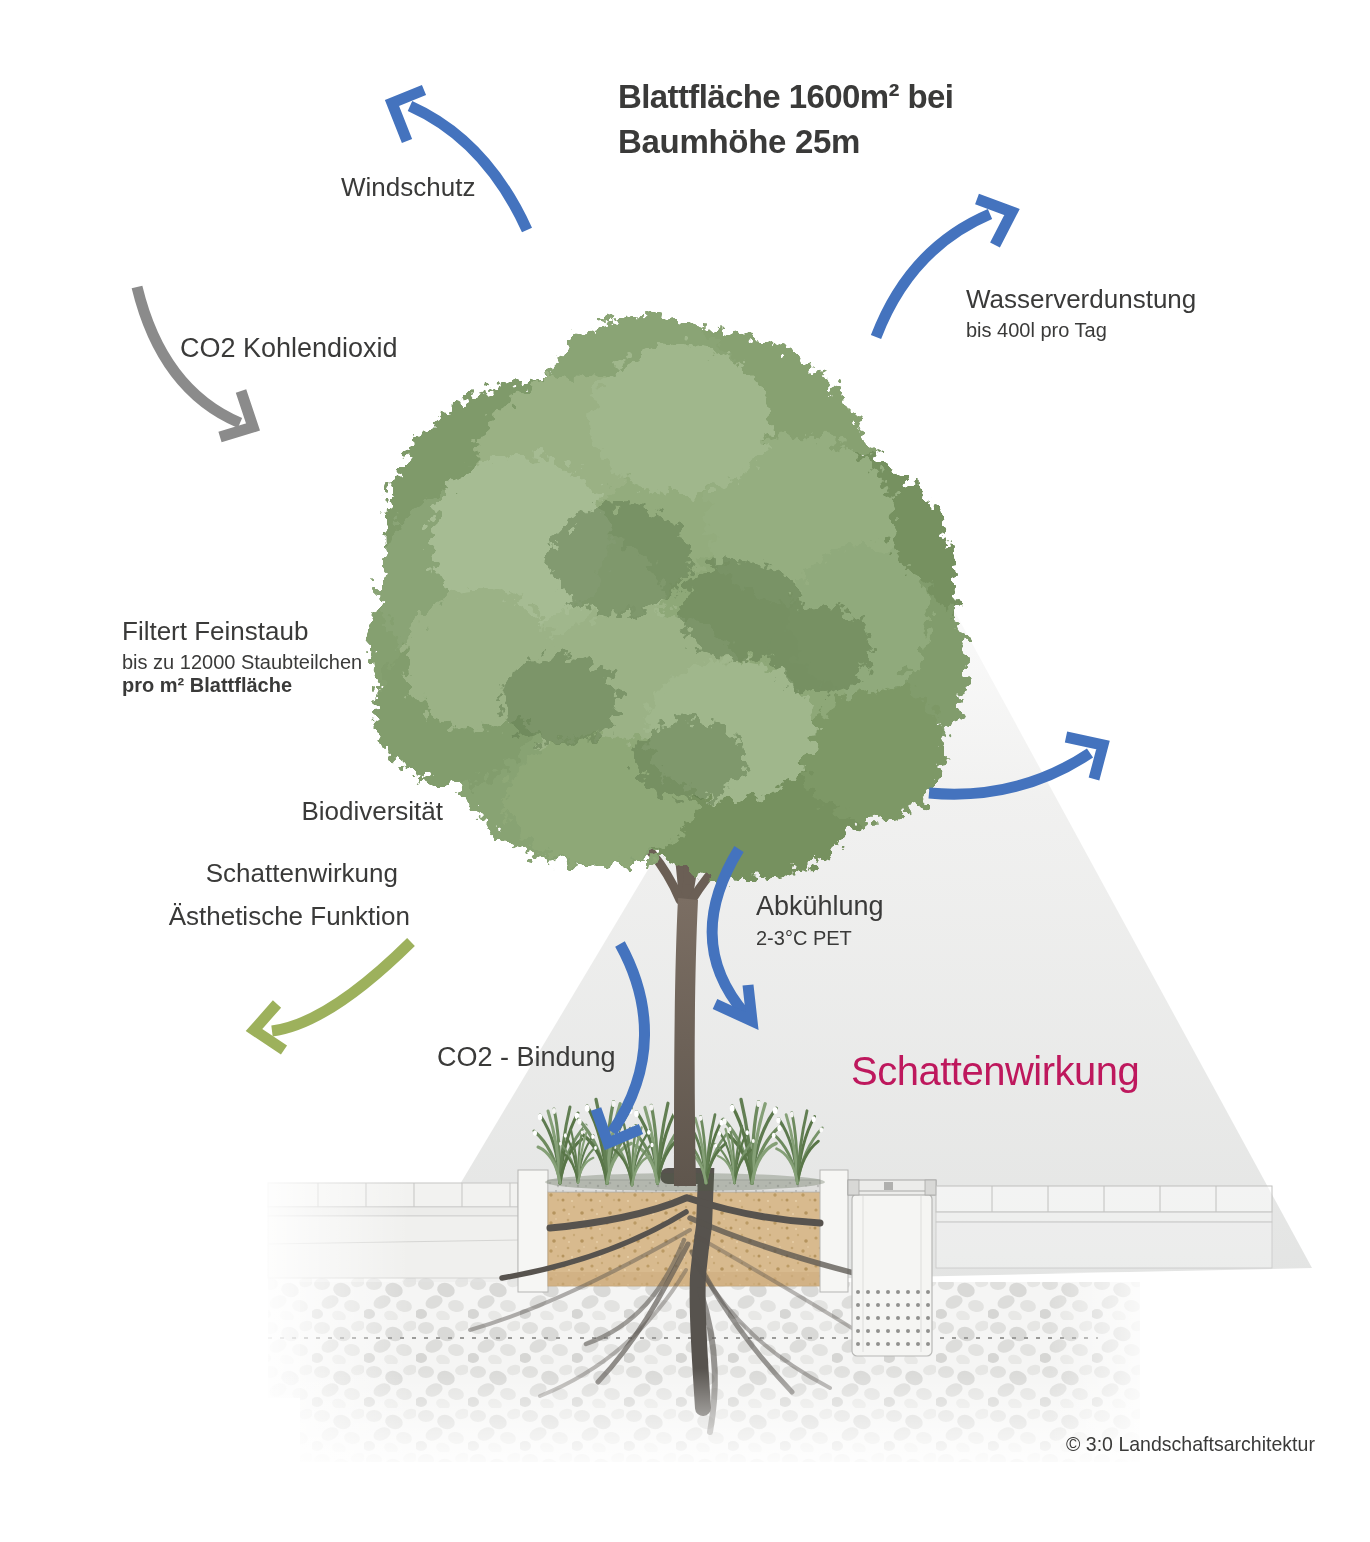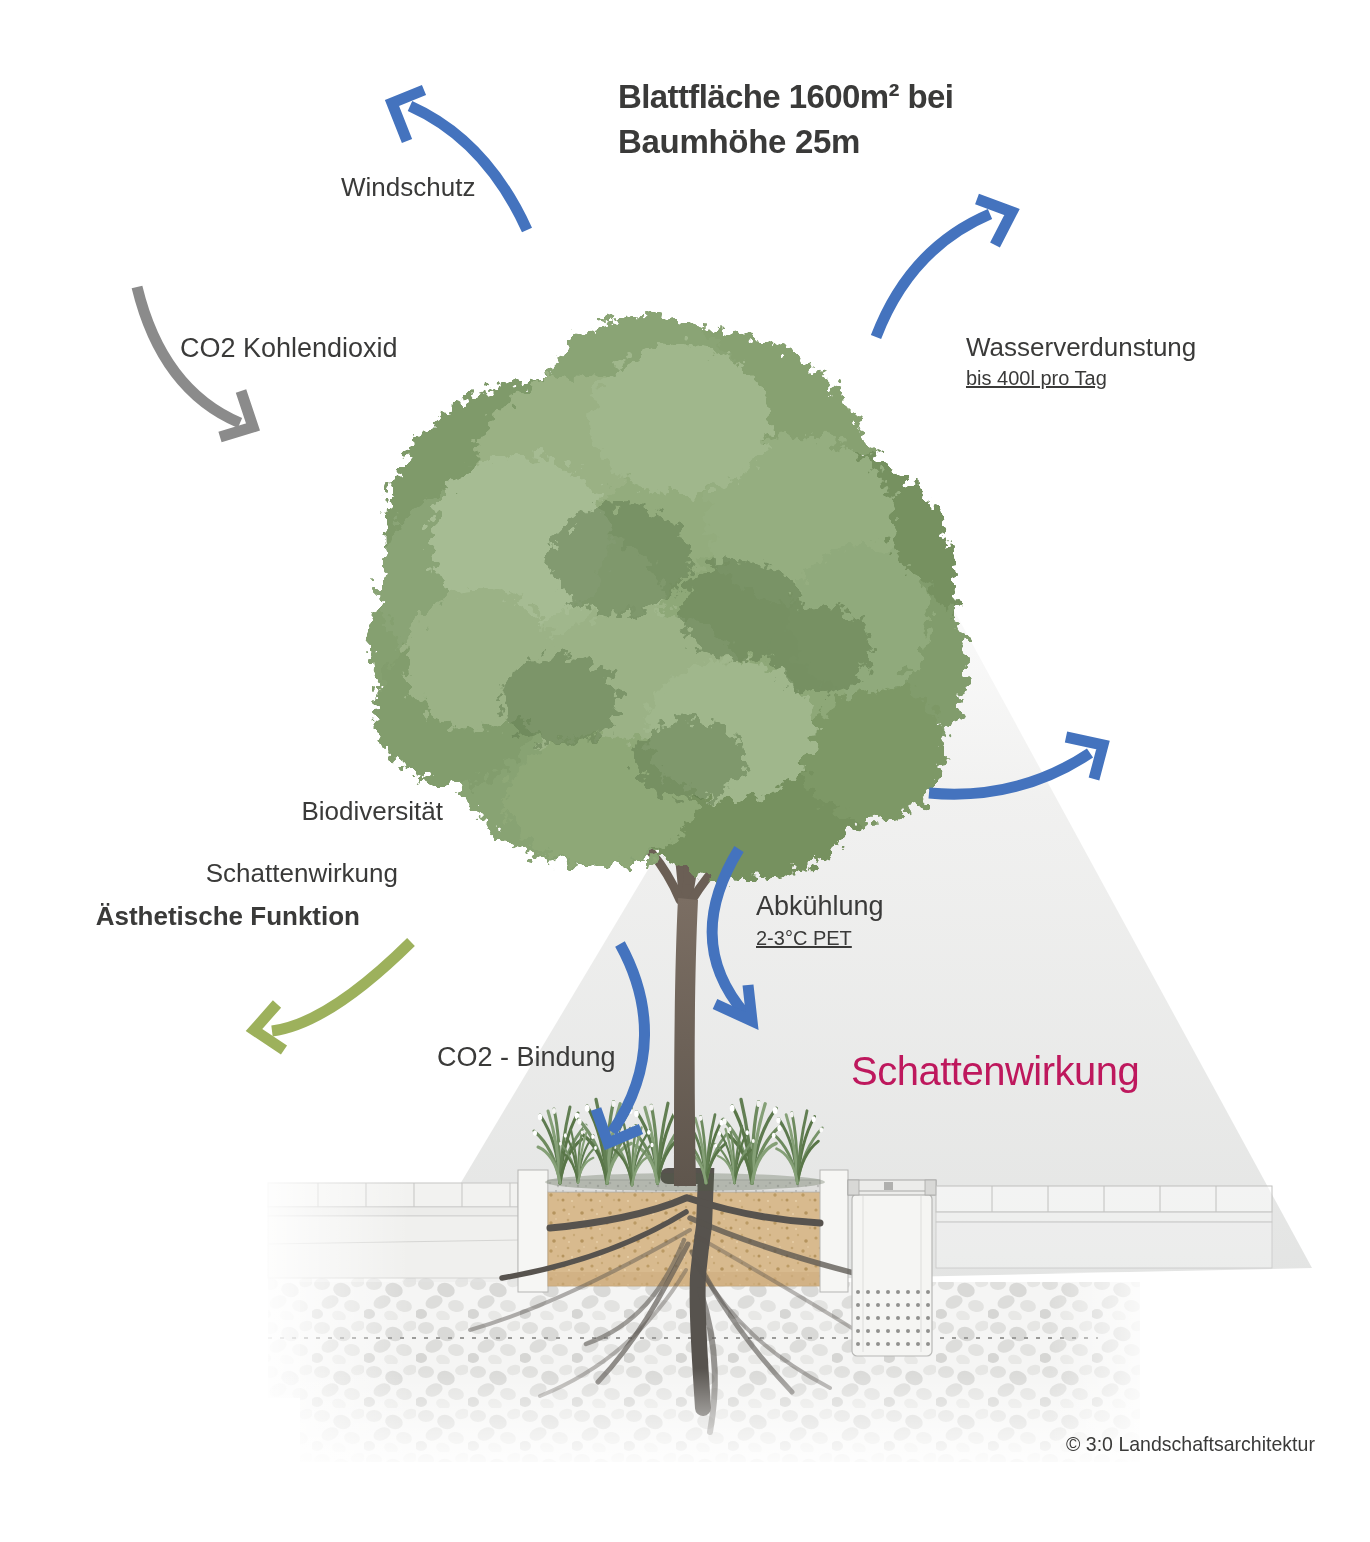--- a/index.html
+++ b/index.html
@@ -3,21 +3,21 @@
 <meta charset="utf-8">
 <style>
   html,body{margin:0;padding:0;background:#ffffff;}
   .page{position:relative;width:1370px;height:1542px;background:#ffffff;overflow:hidden;
         font-family:"Liberation Sans",sans-serif;color:#3a3a39;}
   .art{position:absolute;left:0;top:0;width:1370px;height:1542px;}
   .lbl{position:absolute;white-space:nowrap;line-height:1.18;}
   .f27{font-size:26px;}
   .f28{font-size:27px;}
   .f20{font-size:20px;}
-  .mt4{margin-top:4px;text-decoration:underline;}
+  .mt4{margin-top:4px;}
   .bold{font-weight:700;}
   .title-block{line-height:45px;}
   .title-line1{font-size:33px;font-weight:700;letter-spacing:-0.6px;}
   .title-line2{font-size:33px;font-weight:700;letter-spacing:-0.3px;}
   .schatten{font-size:40px;color:#be185d;letter-spacing:-0.5px;}
   .credit{font-size:21px;transform:scaleX(0.93);transform-origin:left top;}
 </style>
 </head>
 <body>
 
@@ -338,30 +338,35 @@
 
   <div class="lbl title-block" style="left:618px;top:74px;">
     <div class="title-line1">Blattfläche 1600m² bei</div>
     <div class="title-line2">Baumhöhe 25m</div>
   </div>
 
   <div class="lbl f27" style="left:341px;top:172px;">Windschutz</div>
 
   <div class="lbl f28" style="left:180px;top:333px;">CO2 Kohlendioxid</div>
 
-  <div class="lbl" style="left:966px;top:284px;margin-top:48px;">
+  <div class="lbl" style="left:966px;top:284px;">
     <div class="f27">Wasserverdunstung</div>
     <div class="f20 mt4">bis 400l pro Tag</div>
   </div>
 
+  <div class="lbl" style="left:122px;top:616px;">
+    <div class="f27">Filtert Feinstaub</div>
+    <div class="f20 mt4">bis zu 12000 Staubteilchen</div>
+    <div class="f20 bold">pro m² Blattfläche</div>
+  </div>
 
 
   <div class="lbl f27" style="right:927px;top:796px;">Biodiversität</div>
   <div class="lbl f27" style="right:972px;top:858px;">Schattenwirkung</div>
-  <div class="lbl f27" style="right:1010px;top:901px;font-weight:bold;">Ästhetische Funktion</div>
+  <div class="lbl f27" style="right:960px;top:901px;">Ästhetische Funktion</div>
 
   <div class="lbl f28" style="left:437px;top:1042px;">CO2 - Bindung</div>
 
   <div class="lbl" style="left:756px;top:891px;">
     <div class="f28">Abkühlung</div>
     <div class="f20 mt4">2-3°C PET</div>
   </div>
 
   <div class="lbl schatten" style="left:851px;top:1048px;">Schattenwirkung</div>
 

